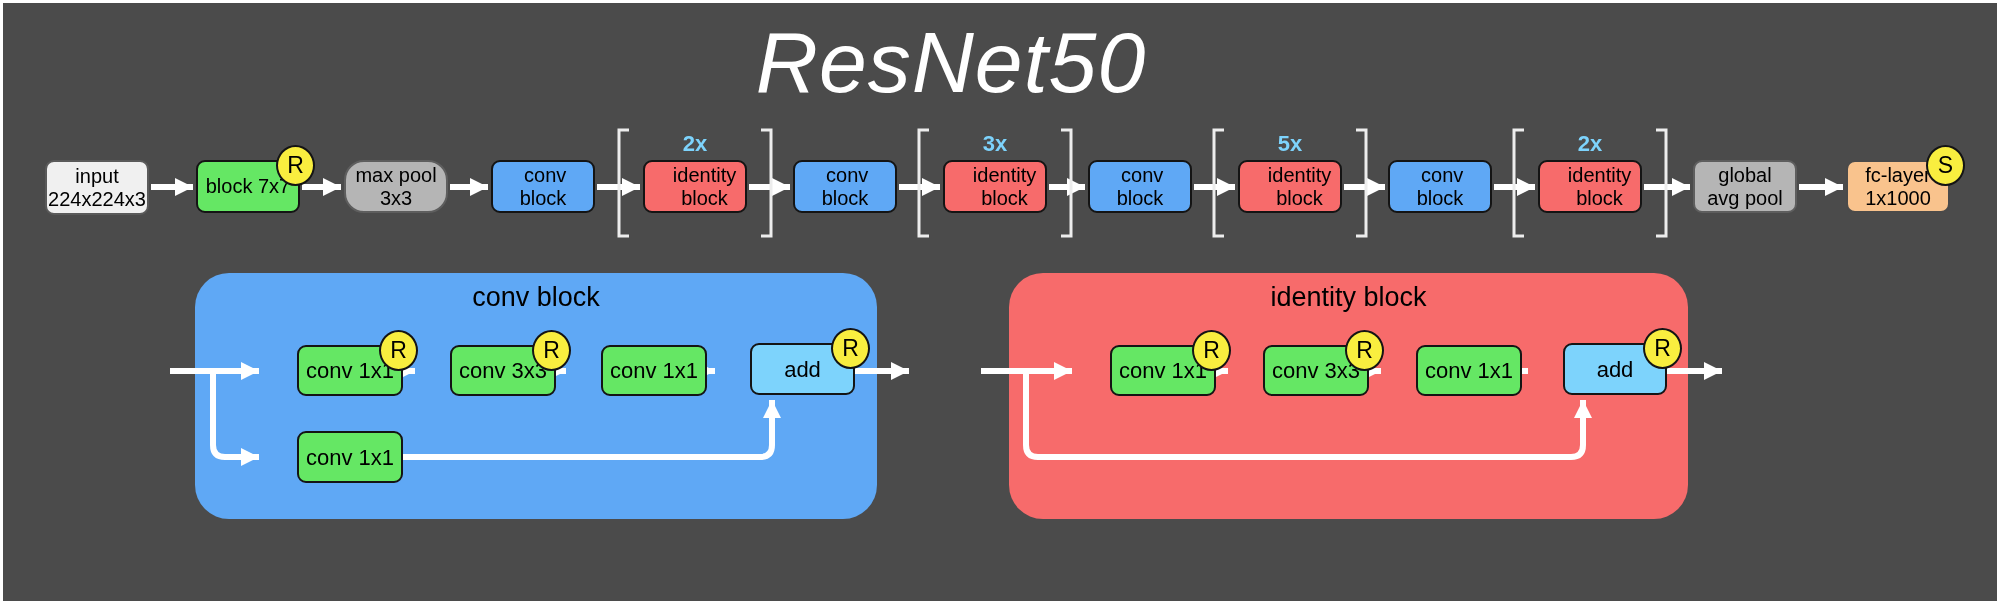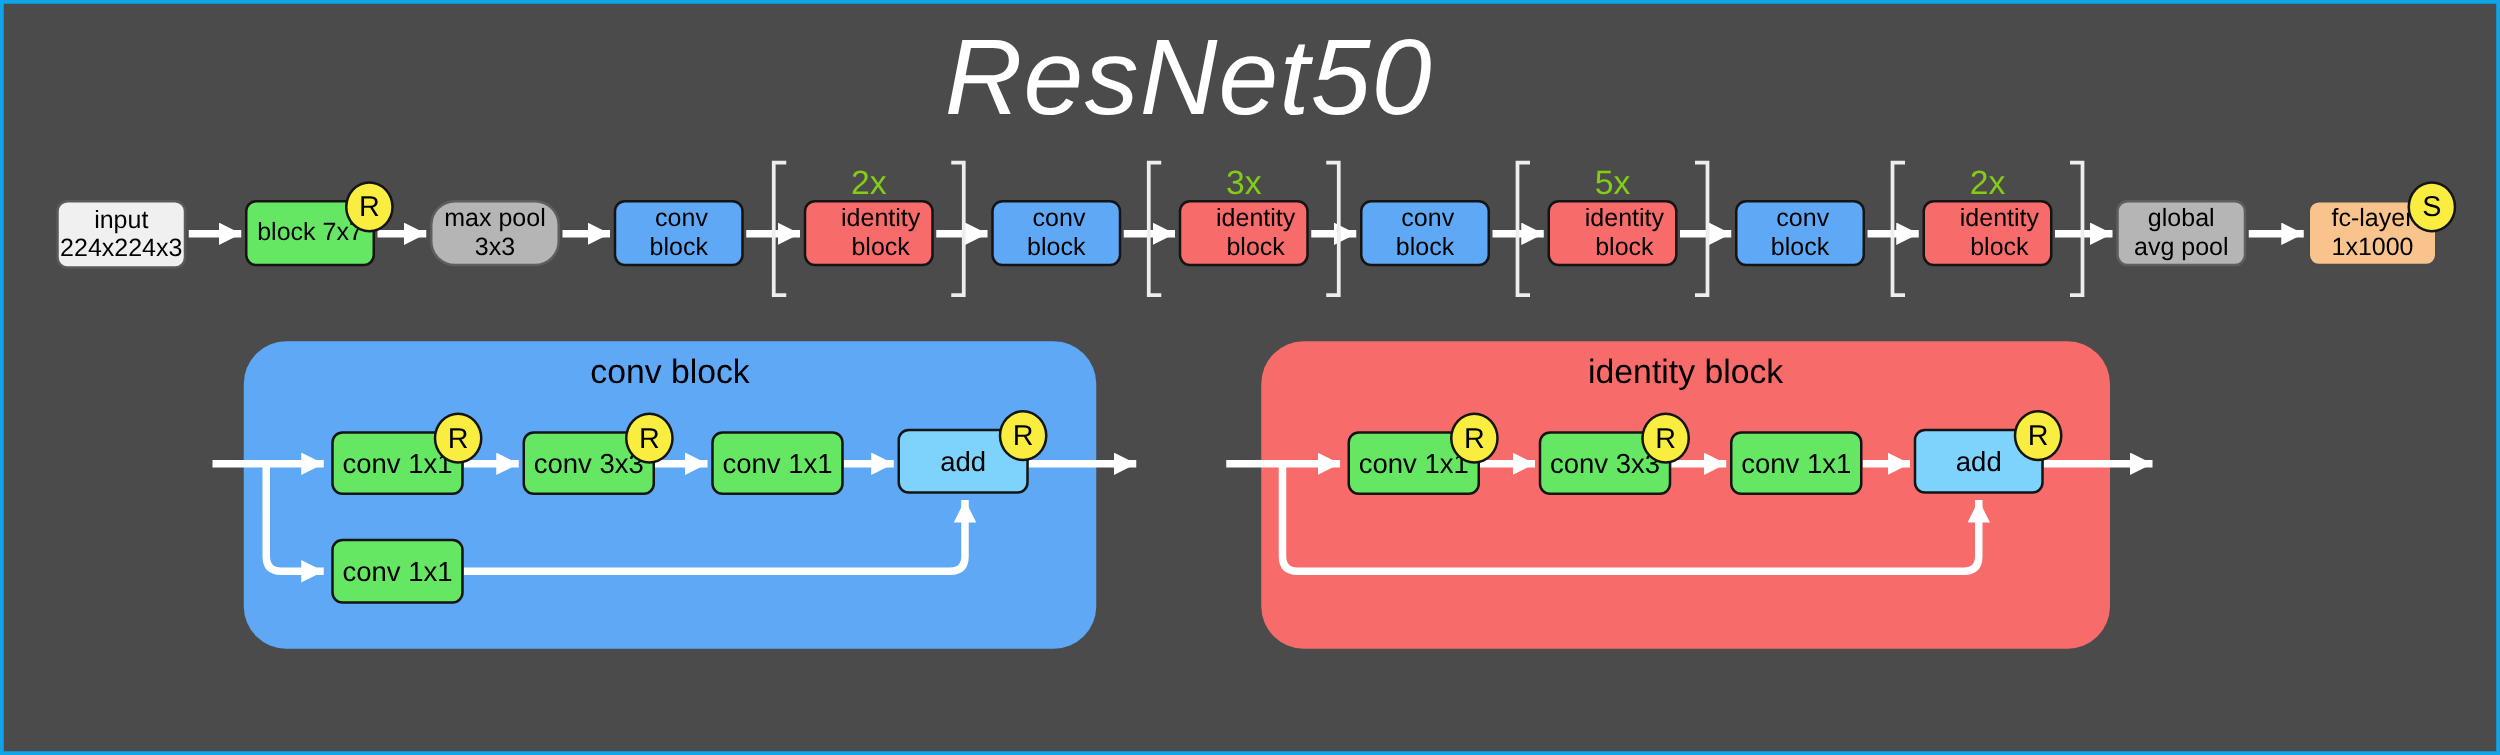--- a/index.html
+++ b/index.html
@@ -1,18 +1,18 @@
 <!DOCTYPE html>
 <html><head>
 <meta charset="utf-8">
 <style>
   html,body{margin:0;padding:0;background:#000;}
   #stage{
     position:relative; width:2000px; height:604px;
-    background:#4b4b4b; box-sizing:border-box; border:3px solid #0ea5e9;
+    background:#4b4b4b; box-sizing:border-box; border:3px solid #ffffff;
     font-family:"Liberation Sans", sans-serif; overflow:hidden;
   }
   #title{
     position:absolute; left:598px; top:10px; width:700px;
     text-align:center; font-style:italic; font-weight:400;
     font-size:86px; color:#ffffff; letter-spacing:1px;
   }
   .blk{
     position:absolute; box-sizing:border-box;
     display:flex; align-items:center; justify-content:center;
@@ -20,34 +20,34 @@
     border-radius:9px; border:2.5px solid #141414;
     font-size:20px; line-height:23px; color:#000;
   }
   .b-io   {background:#f0f0f0; border-color:#5a5a5a;}
   .b-conv {background:#65e764;}
   .b-pool {background:#b5b5b5; border-color:#5e5e5e;}
   .b-cblk {background:#5fa8f5;text-align:right;}
   .b-iblk {background:#f76b6b;padding-left:19px;}
   .b-fc   {background:#f9c38d; border-color:#4a4a4a;}
   .b-add  {background:#7dd3fc;}
-  .inner  {font-size:22px;}
+  .inner  {font-size:22px;margin-left:32px;}
   .badge{
     position:absolute; width:35px; height:37px; right:-17px; top:-17px;
     background:#f9ee3f; border:2px solid #141414; border-radius:50%;
     display:flex; align-items:center; justify-content:center;
     font-size:23px; line-height:23px; color:#000; z-index:6;
   }
   .container{position:absolute; top:270px; height:246px; border-radius:34px; z-index:1;}
   .c-blue{background:#5fa8f5;} .c-red{background:#f76b6b;}
   .ctitle{position:absolute; top:9px; left:0; width:100%; text-align:center;
     font-size:27px; color:#000;}
   .repeat-label{
     position:absolute; top:128px; width:104px; text-align:center;
-    font-size:27px; font-weight:400; color:#84cc16; z-index:4;
+    font-size:22px; font-weight:700; color:#7dd3fc; z-index:4;
   }
   #connectors{position:absolute; left:0; top:0; z-index:2; pointer-events:none;}
   .blk{z-index:3;}
 </style>
 </head>
 <body>
 
 <div id="stage">
 
   <div id="title">ResNet50</div>

